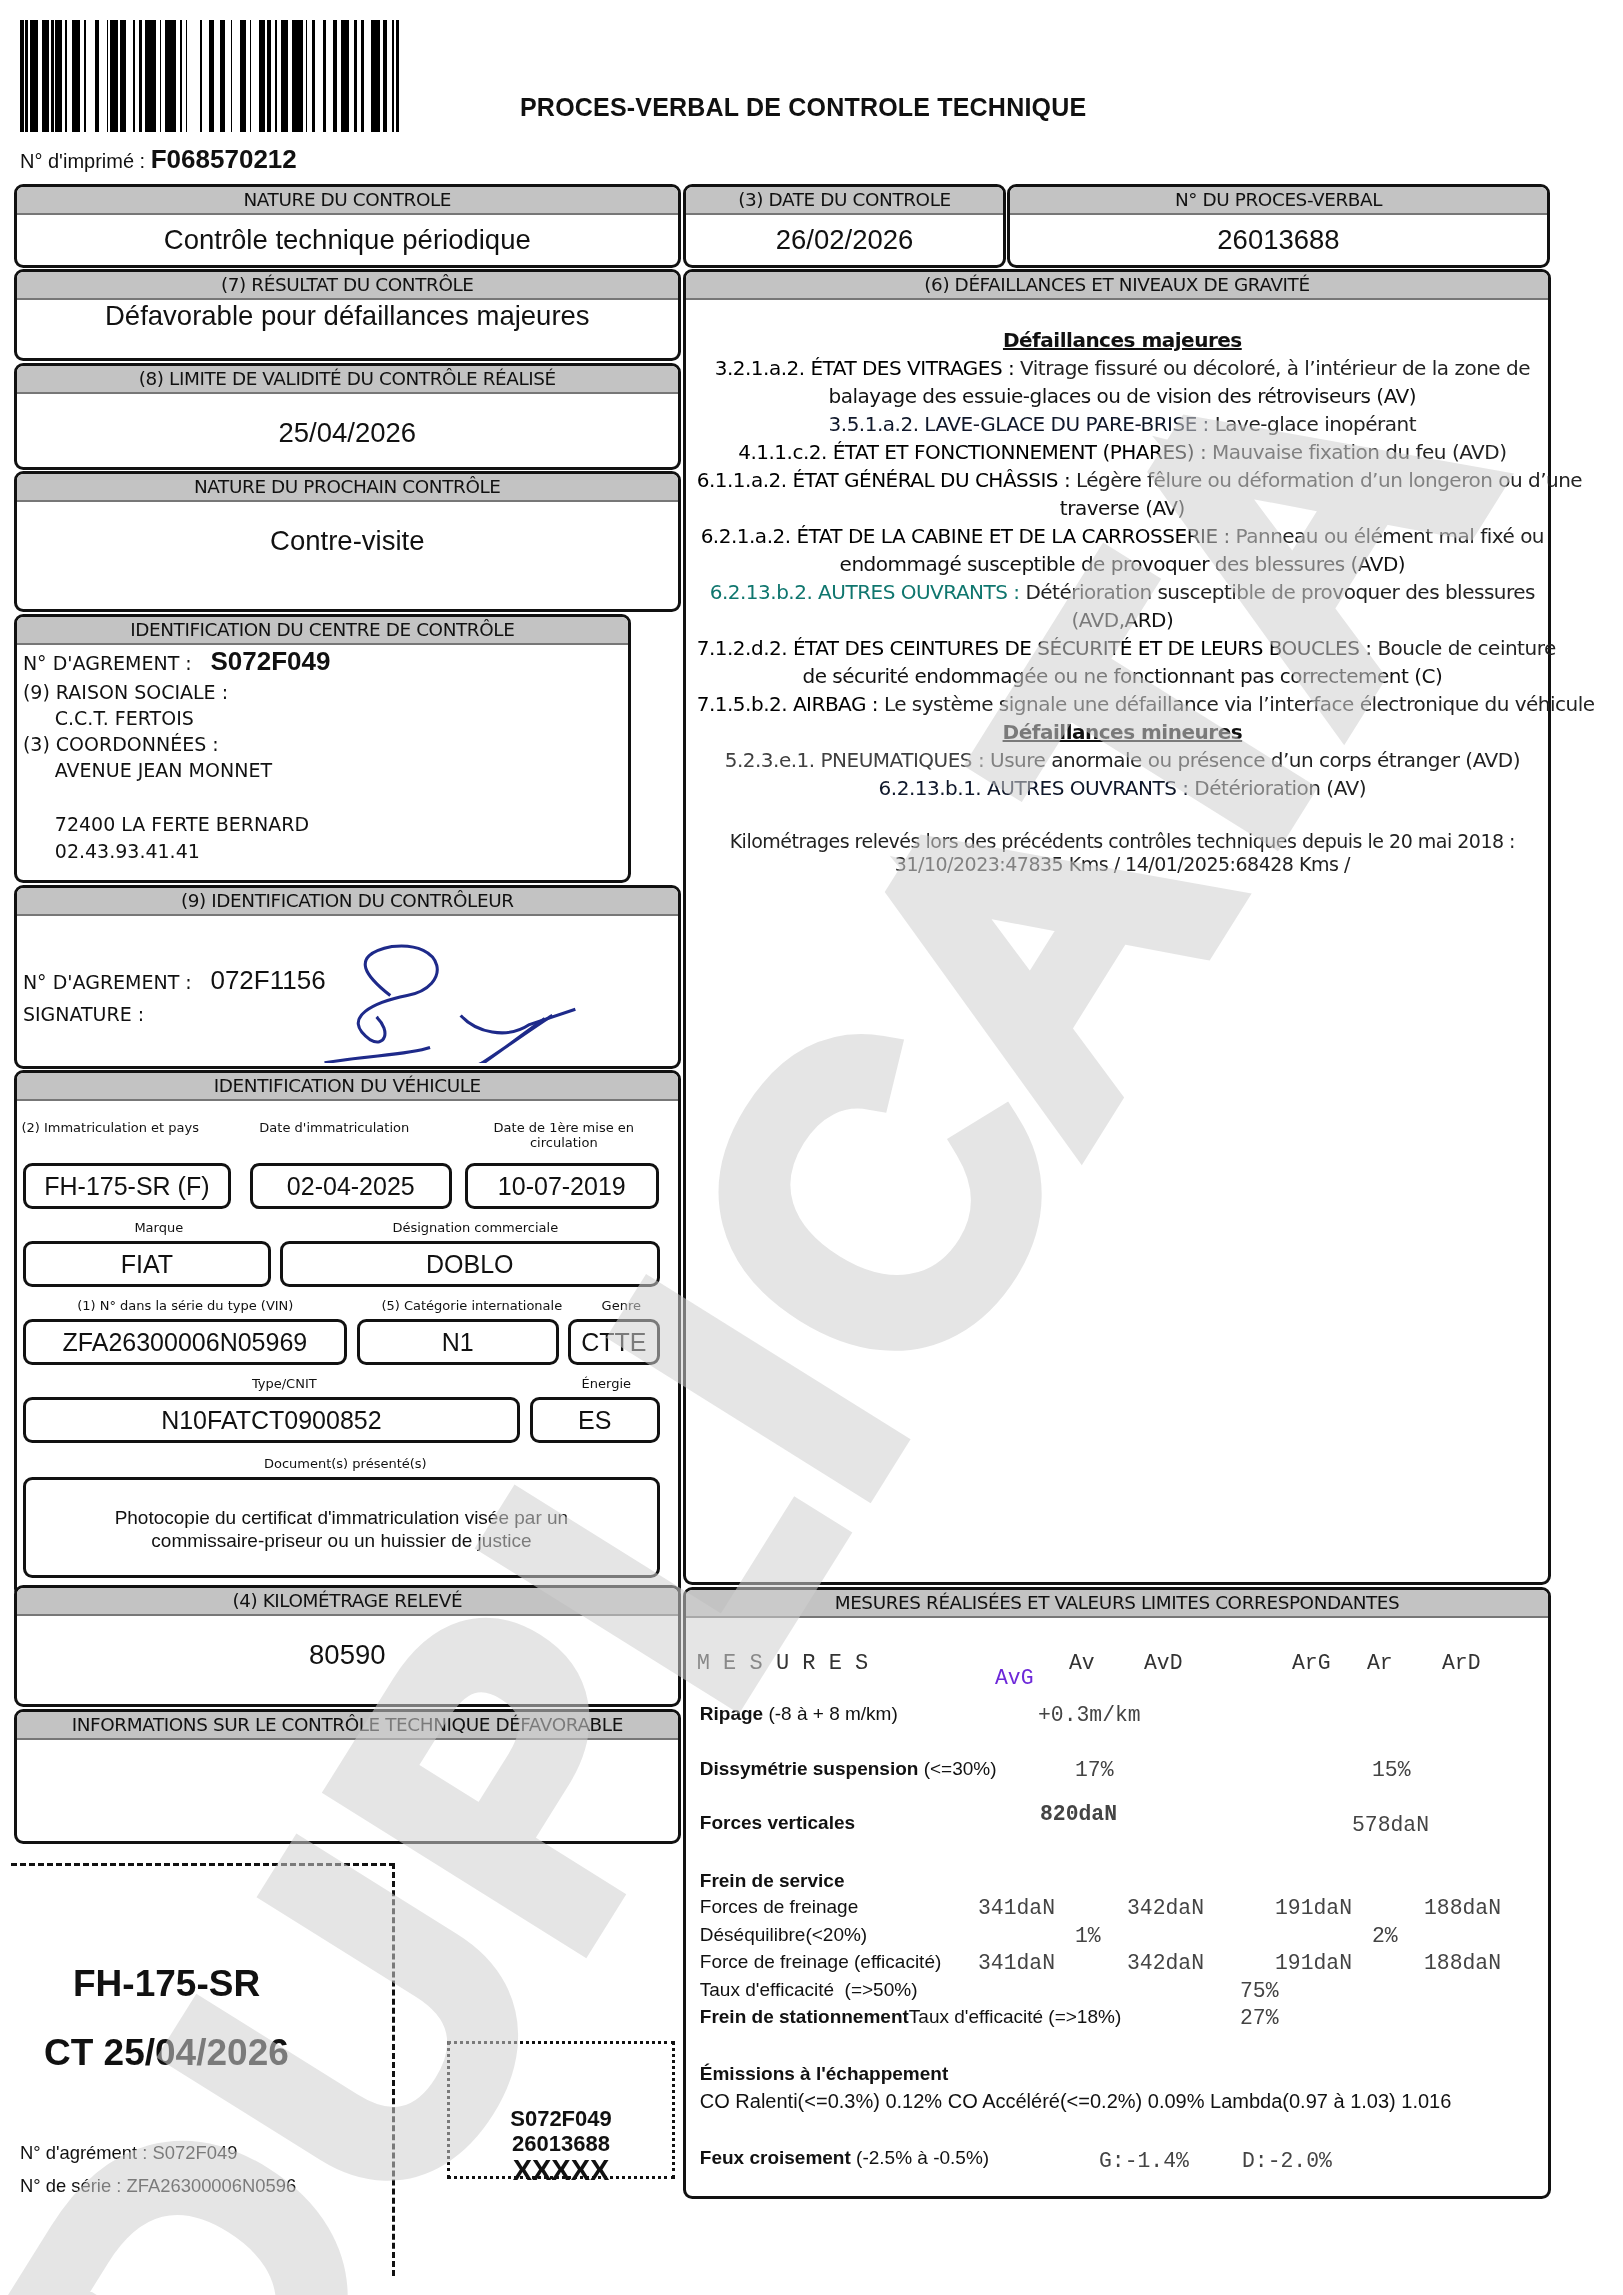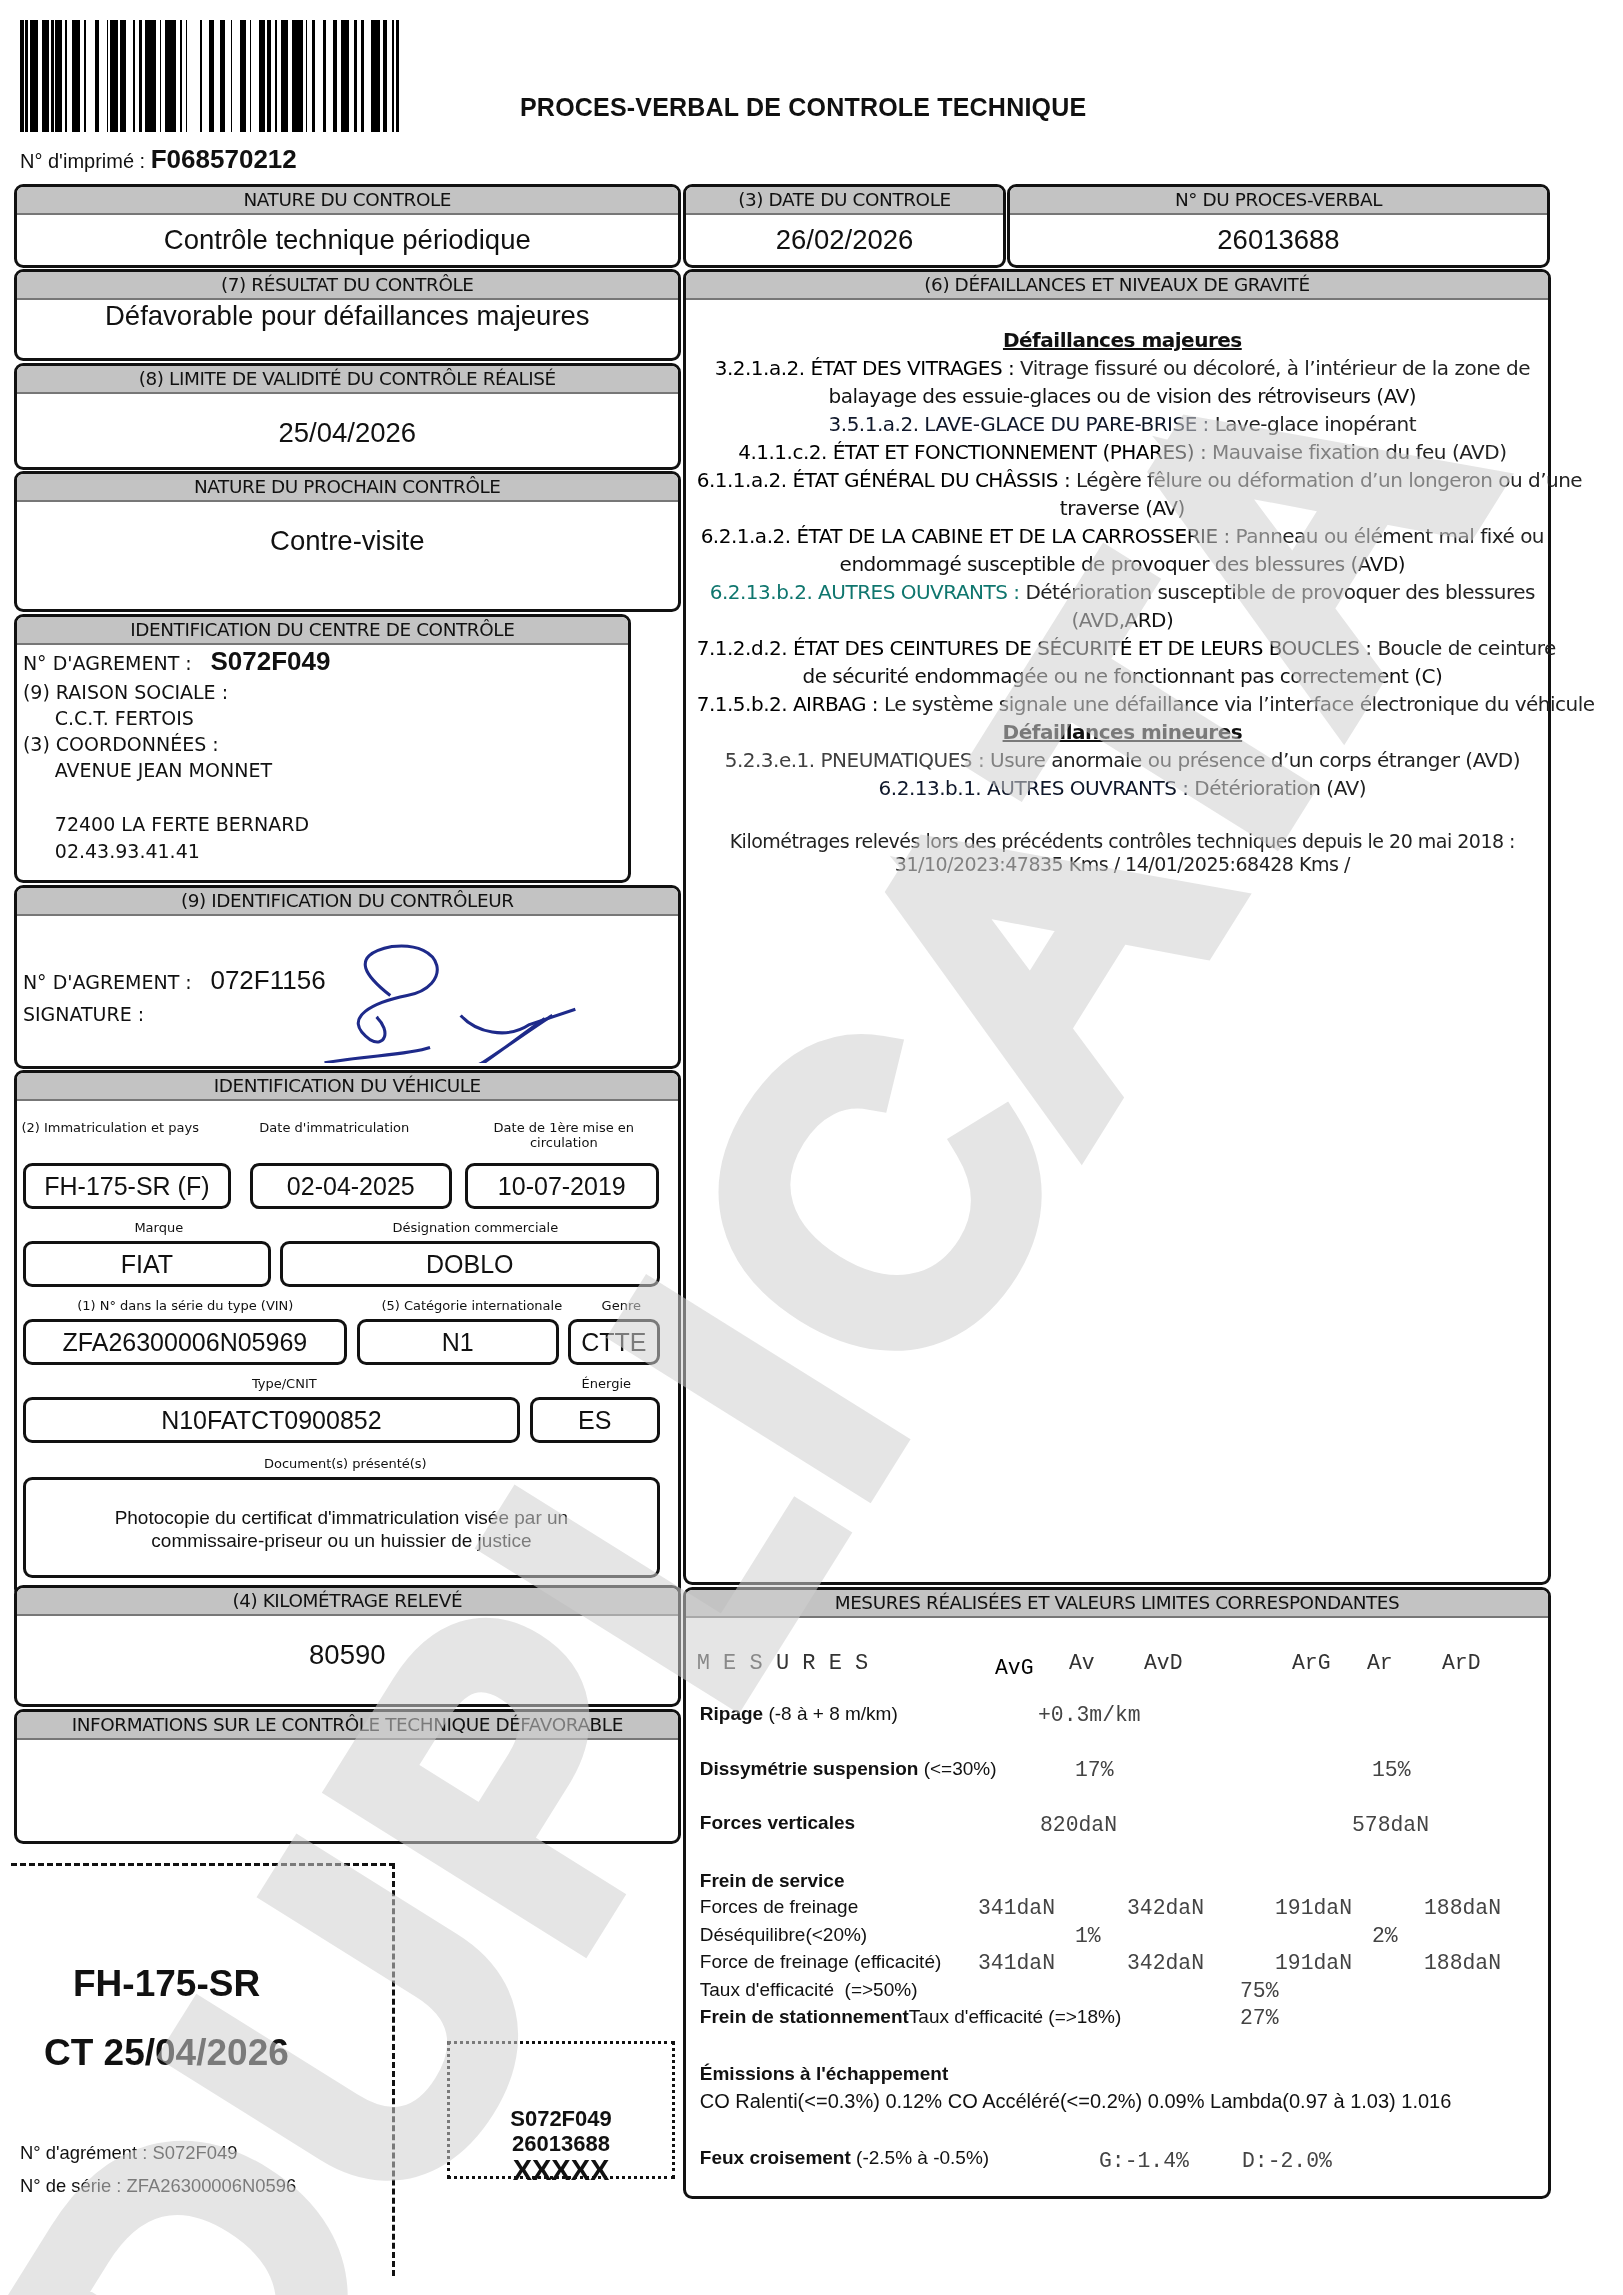--- a/index.html
+++ b/index.html
@@ -281,36 +281,36 @@
       <div>Kilométrages relevés lors des précédents contrôles techniques depuis le 20 mai 2018 :</div>
       <div>31/10/2023:47835 Kms / 14/01/2025:68428 Kms /</div>
     </div>
   </div>
 </div>
 
 <div class="box" style="left:683px;top:1587px;width:868px;height:612px;">
   <div class="box-h">MESURES RÉALISÉES ET VALEURS LIMITES CORRESPONDANTES</div>
 
   <div class="mv" style="left:10.7px;top:61px;color:#333;font-size:22px;">M E S U R E S</div>
-  <div class="mv" style="left:309px;top:66px;color:#000000;">AvG</div>
+  <div class="mv" style="left:309px;top:76px;color:#6d28d9;">AvG</div>
   <div class="mv" style="left:383px;top:61px;color:#333;">Av</div>
   <div class="mv" style="left:458px;top:61px;color:#333;">AvD</div>
   <div class="mv" style="left:606px;top:61px;color:#333;">ArG</div>
   <div class="mv" style="left:681px;top:61px;color:#333;">Ar</div>
   <div class="mv" style="left:756px;top:61px;color:#333;">ArD</div>
 
   <div class="m-row" style="top:113px;"><span class="m-b">Ripage</span> <span>(-8 à + 8 m/km)</span></div>
   <div class="mv" style="left:352px;top:113px;">+0.3m/km</div>
 
   <div class="m-row" style="top:168px;"><span class="m-b">Dissymétrie suspension</span> <span>(&lt;=30%)</span></div>
   <div class="mv" style="left:389px;top:168px;">17%</div>
   <div class="mv" style="left:686px;top:168px;">15%</div>
 
   <div class="m-row" style="top:222px;"><span class="m-b">Forces verticales</span></div>
-  <div class="mv" style="left:354px;top:223px;">820daN</div>
+  <div class="mv" style="left:354px;top:212px;font-weight:bold;">820daN</div>
   <div class="mv" style="left:666px;top:223px;">578daN</div>
 
   <div class="m-row m-b" style="top:280px;">Frein de service</div>
   <div class="m-row" style="top:306px;">Forces de freinage</div>
   <div class="mv" style="left:292px;top:306px;">341daN</div>
   <div class="mv" style="left:441px;top:306px;">342daN</div>
   <div class="mv" style="left:589px;top:306px;">191daN</div>
   <div class="mv" style="left:738px;top:306px;">188daN</div>
 
   <div class="m-row" style="top:334px;">Déséquilibre(&lt;20%)</div>

